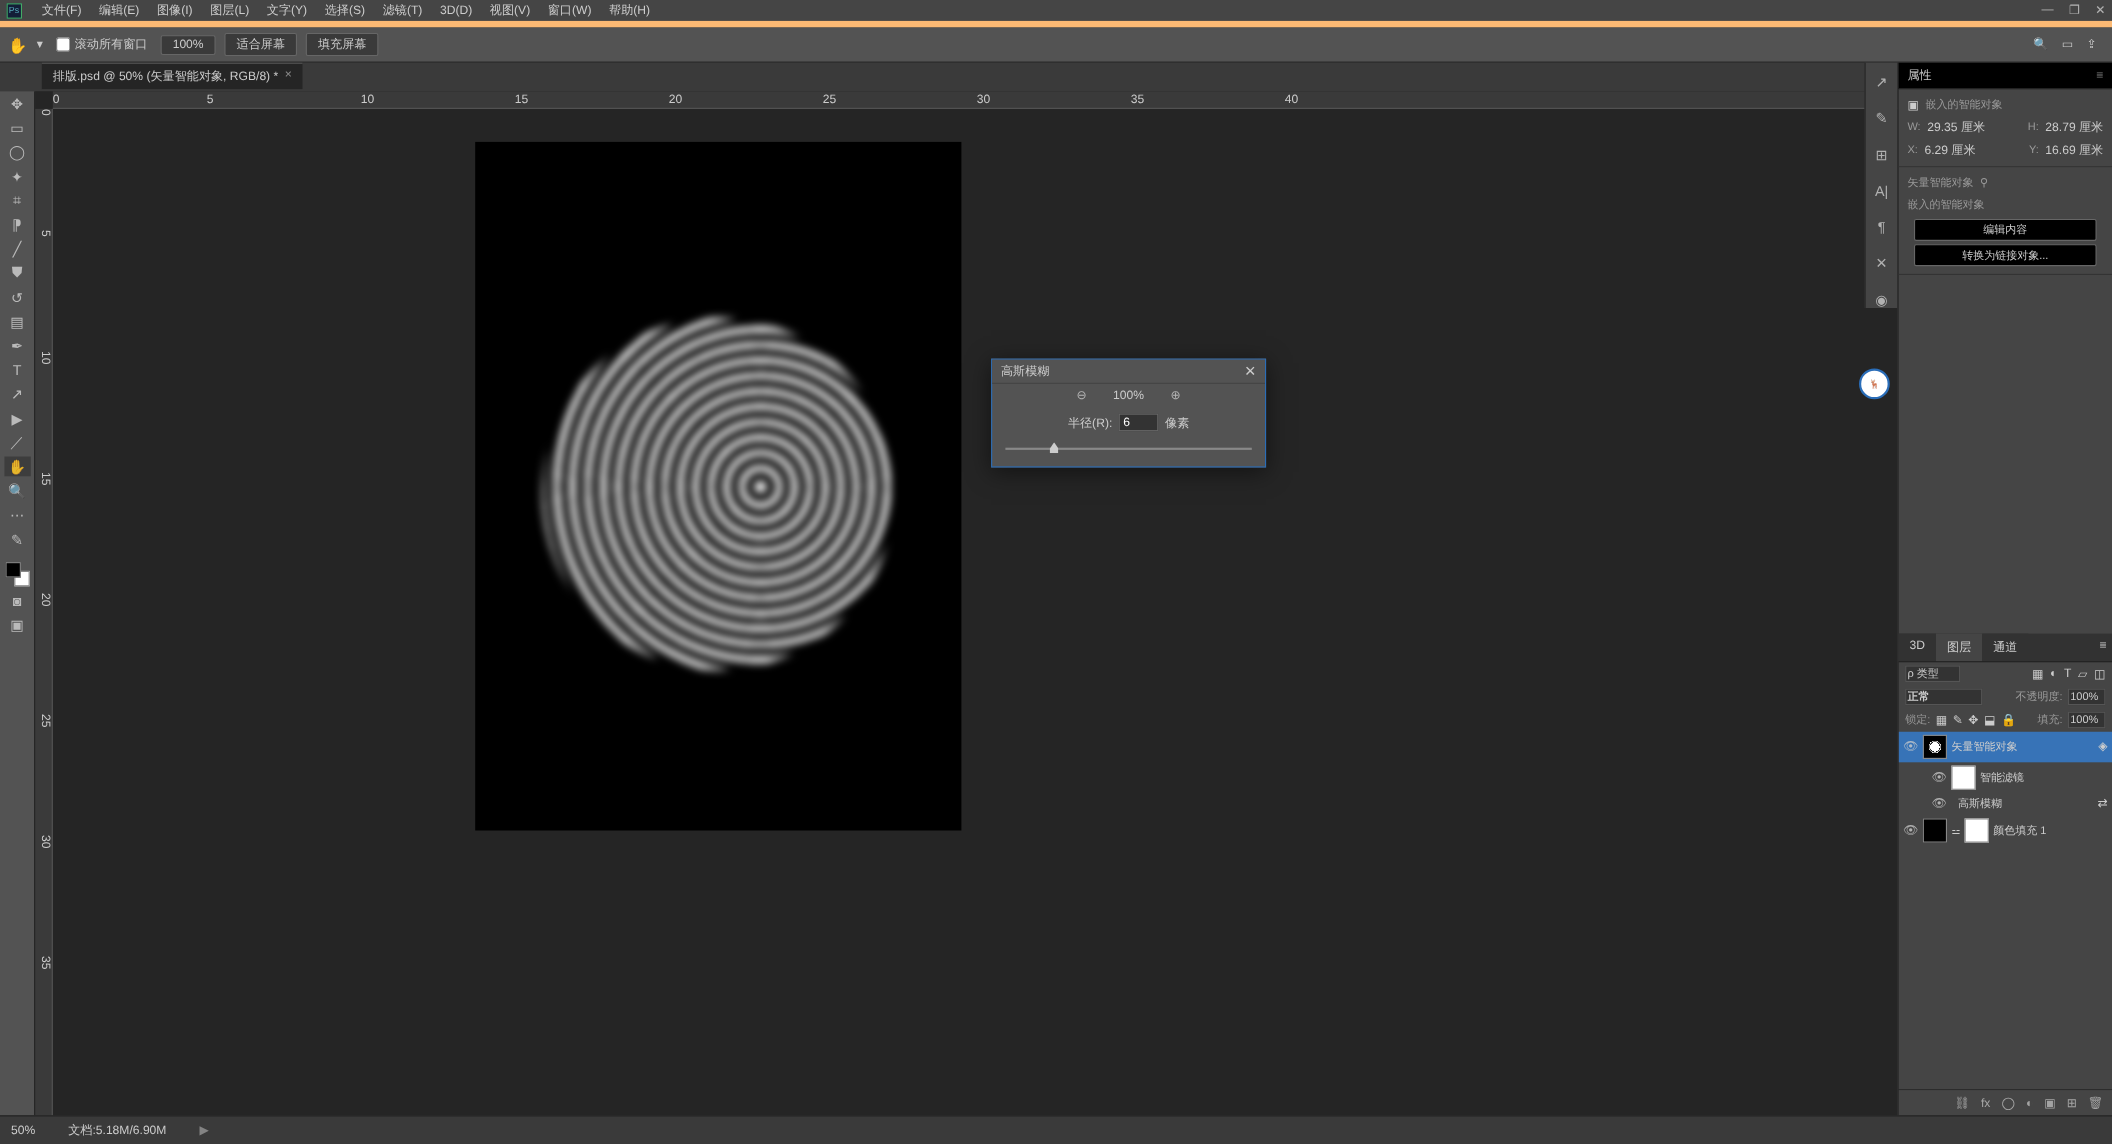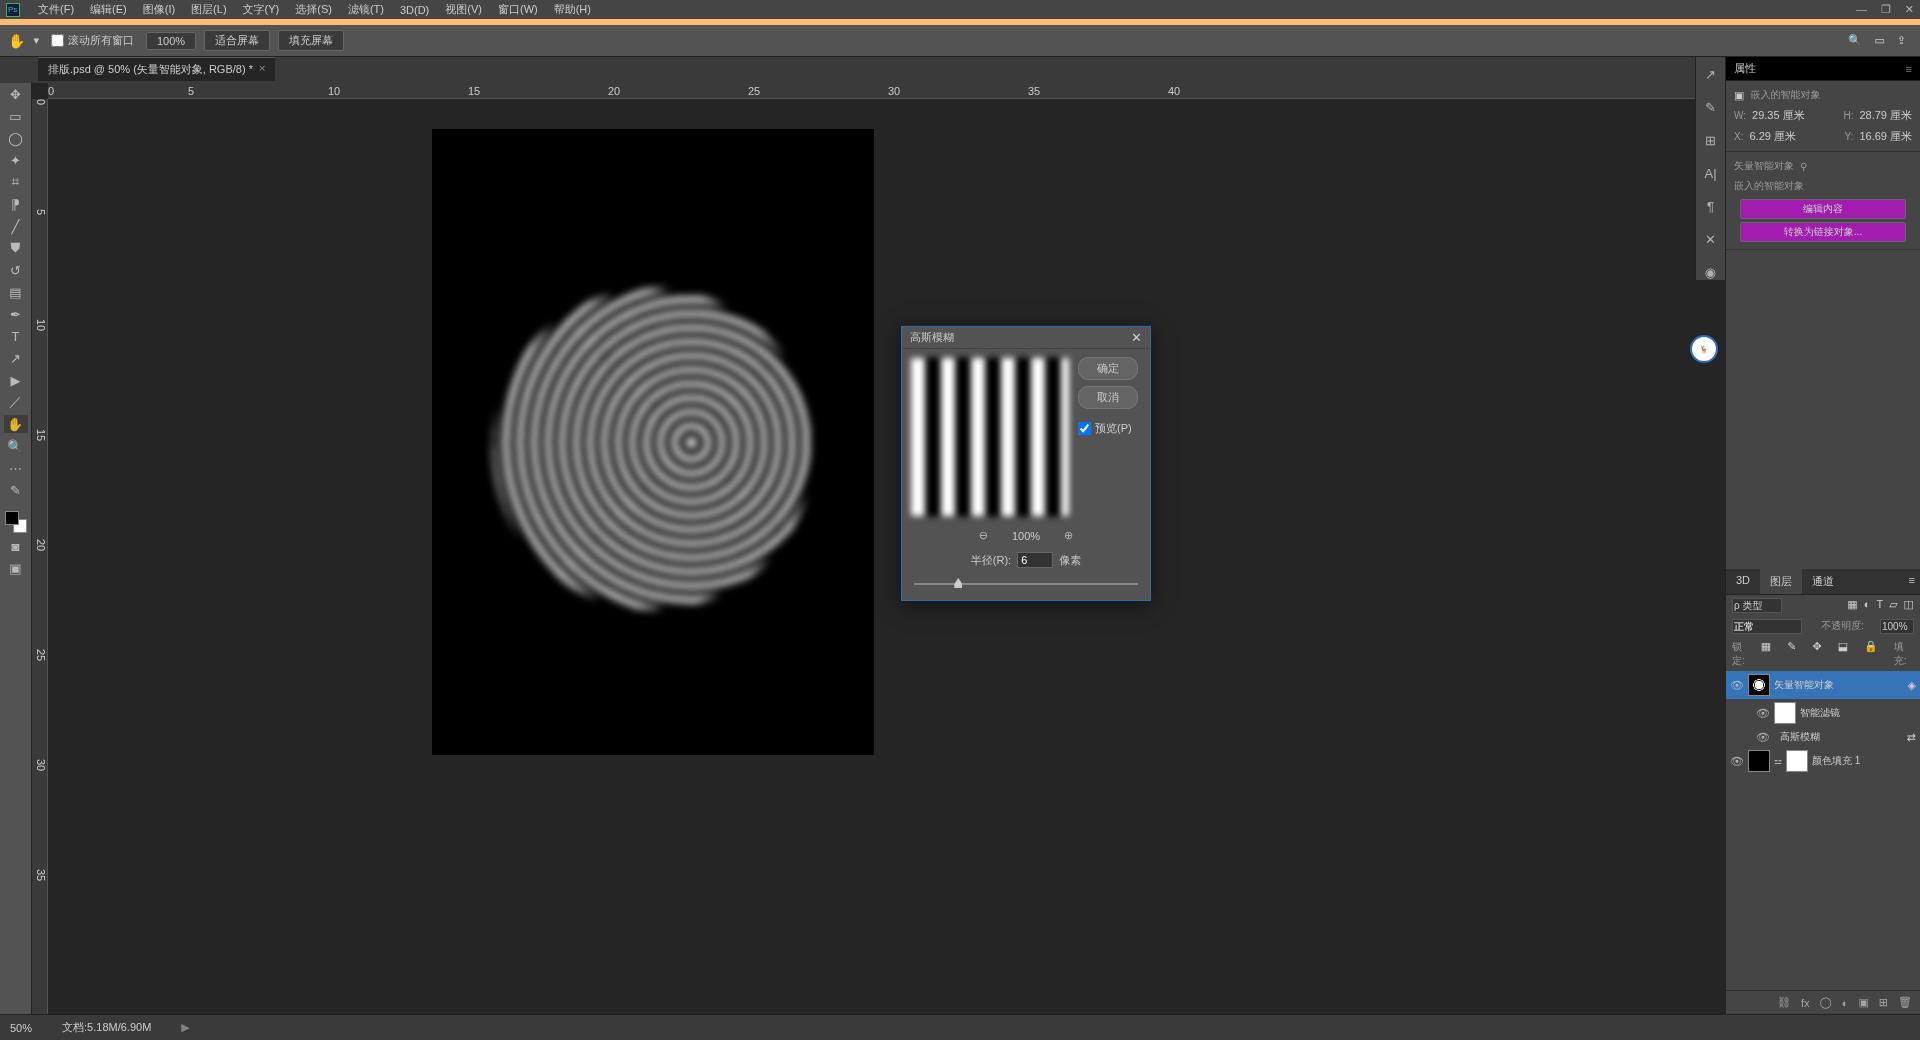--- a/index.html
+++ b/index.html
@@ -32,26 +32,26 @@
 .tools .swatch{width:22px;height:22px;margin-top:8px;position:relative}
 .tools .swatch .fg{position:absolute;width:14px;height:14px;background:#000;border:1px solid #888;top:0;left:0}
 .tools .swatch .bg{position:absolute;width:14px;height:14px;background:#fff;border:1px solid #888;bottom:0;right:0}
 .status{position:absolute;left:0;right:0;bottom:0;height:26px;background:#3a3a3a;display:flex;align-items:center;padding:0 10px;gap:30px;border-top:1px solid #222;font-size:11px;color:#aaa}
 .status .arrow{opacity:.5}
 .rpan{position:absolute;right:0;top:57px;width:195px;bottom:26px;background:#454545;border-left:1px solid #222;display:flex;flex-direction:column}
 .rpan .hdr{height:24px;background:#000000;display:flex;align-items:center;padding:0 8px;border-bottom:1px solid #222}
 .rpan .hdr .menu{margin-left:auto;opacity:.6}
 .rpan .row{display:flex;align-items:center;padding:3px 8px;gap:6px}
 .rpan .lbl{color:#999;font-size:10px}
-.rpan .btn{background:#a21caf;border:1px solid #666;padding:2px 0;text-align:center;border-radius:2px;margin:3px 14px;cursor:pointer;font-size:10px}
+.rpan .btn{background:#000000;border:1px solid #666;padding:2px 0;text-align:center;border-radius:2px;margin:3px 14px;cursor:pointer;font-size:10px}
 .rpan .sect{border-bottom:1px solid #333;padding:4px 0}
 .layer-tabs{display:flex;background:#323232;border-bottom:1px solid #222}
 .layer-tabs .lt{padding:5px 10px;cursor:pointer;background:#323232}
 .layer-tabs .lt.act{background:#454545}
-.layer-opt{display:flex;padding:3px 6px;gap:16px;font-size:10px}
+.layer-opt{display:flex;align-items:center;padding:3px 6px;gap:5px;font-size:10px}
 .layer-opt input{background:#333;border:1px solid #555;color:#ccc;width:50px;padding:1px;font-size:10px}
 .layer-opt .pct{width:34px}
 .layer-list{flex:1;overflow:auto}
 .layer{display:flex;align-items:center;padding:3px 4px;gap:4px}
 .layer.sel{background:#3773b7}
 .layer .eye{width:14px;text-align:center;opacity:.8;cursor:pointer}
 .layer .thumb{width:22px;height:22px;background:#fff;border:1px solid #888}
 .layer .thumb.blk{background:#000}
 .layer .nm{font-size:10px}
 .layer.indent{padding-left:30px}
@@ -290,31 +290,20 @@
     <span>⊞</span>
     <span>🗑</span>
   </div>
 </div>
 
 <div class="dialog">
   <div class="dlg-title">
     <span>高斯模糊</span>
     <span class="x">✕</span>
   </div>
-  <div class="dlg-body">
-    <div class="preview"></div>
-    <div class="dlg-btns">
-      <div class="b">确定</div>
-      <div class="b">取消</div>
-      <label class="ck">
-          <input type="checkbox" checked="" style="">
-          <span>预览(P)</span>
-        </label>
-    </div>
-  </div>
   <div class="dlg-zoom">
     <span class="z">⊖</span>
     <span>100%</span>
     <span class="z">⊕</span>
   </div>
   <div class="dlg-rad">
     <span>半径(R):</span>
     <input value="6" style="">
     <span>像素</span>
   </div>

